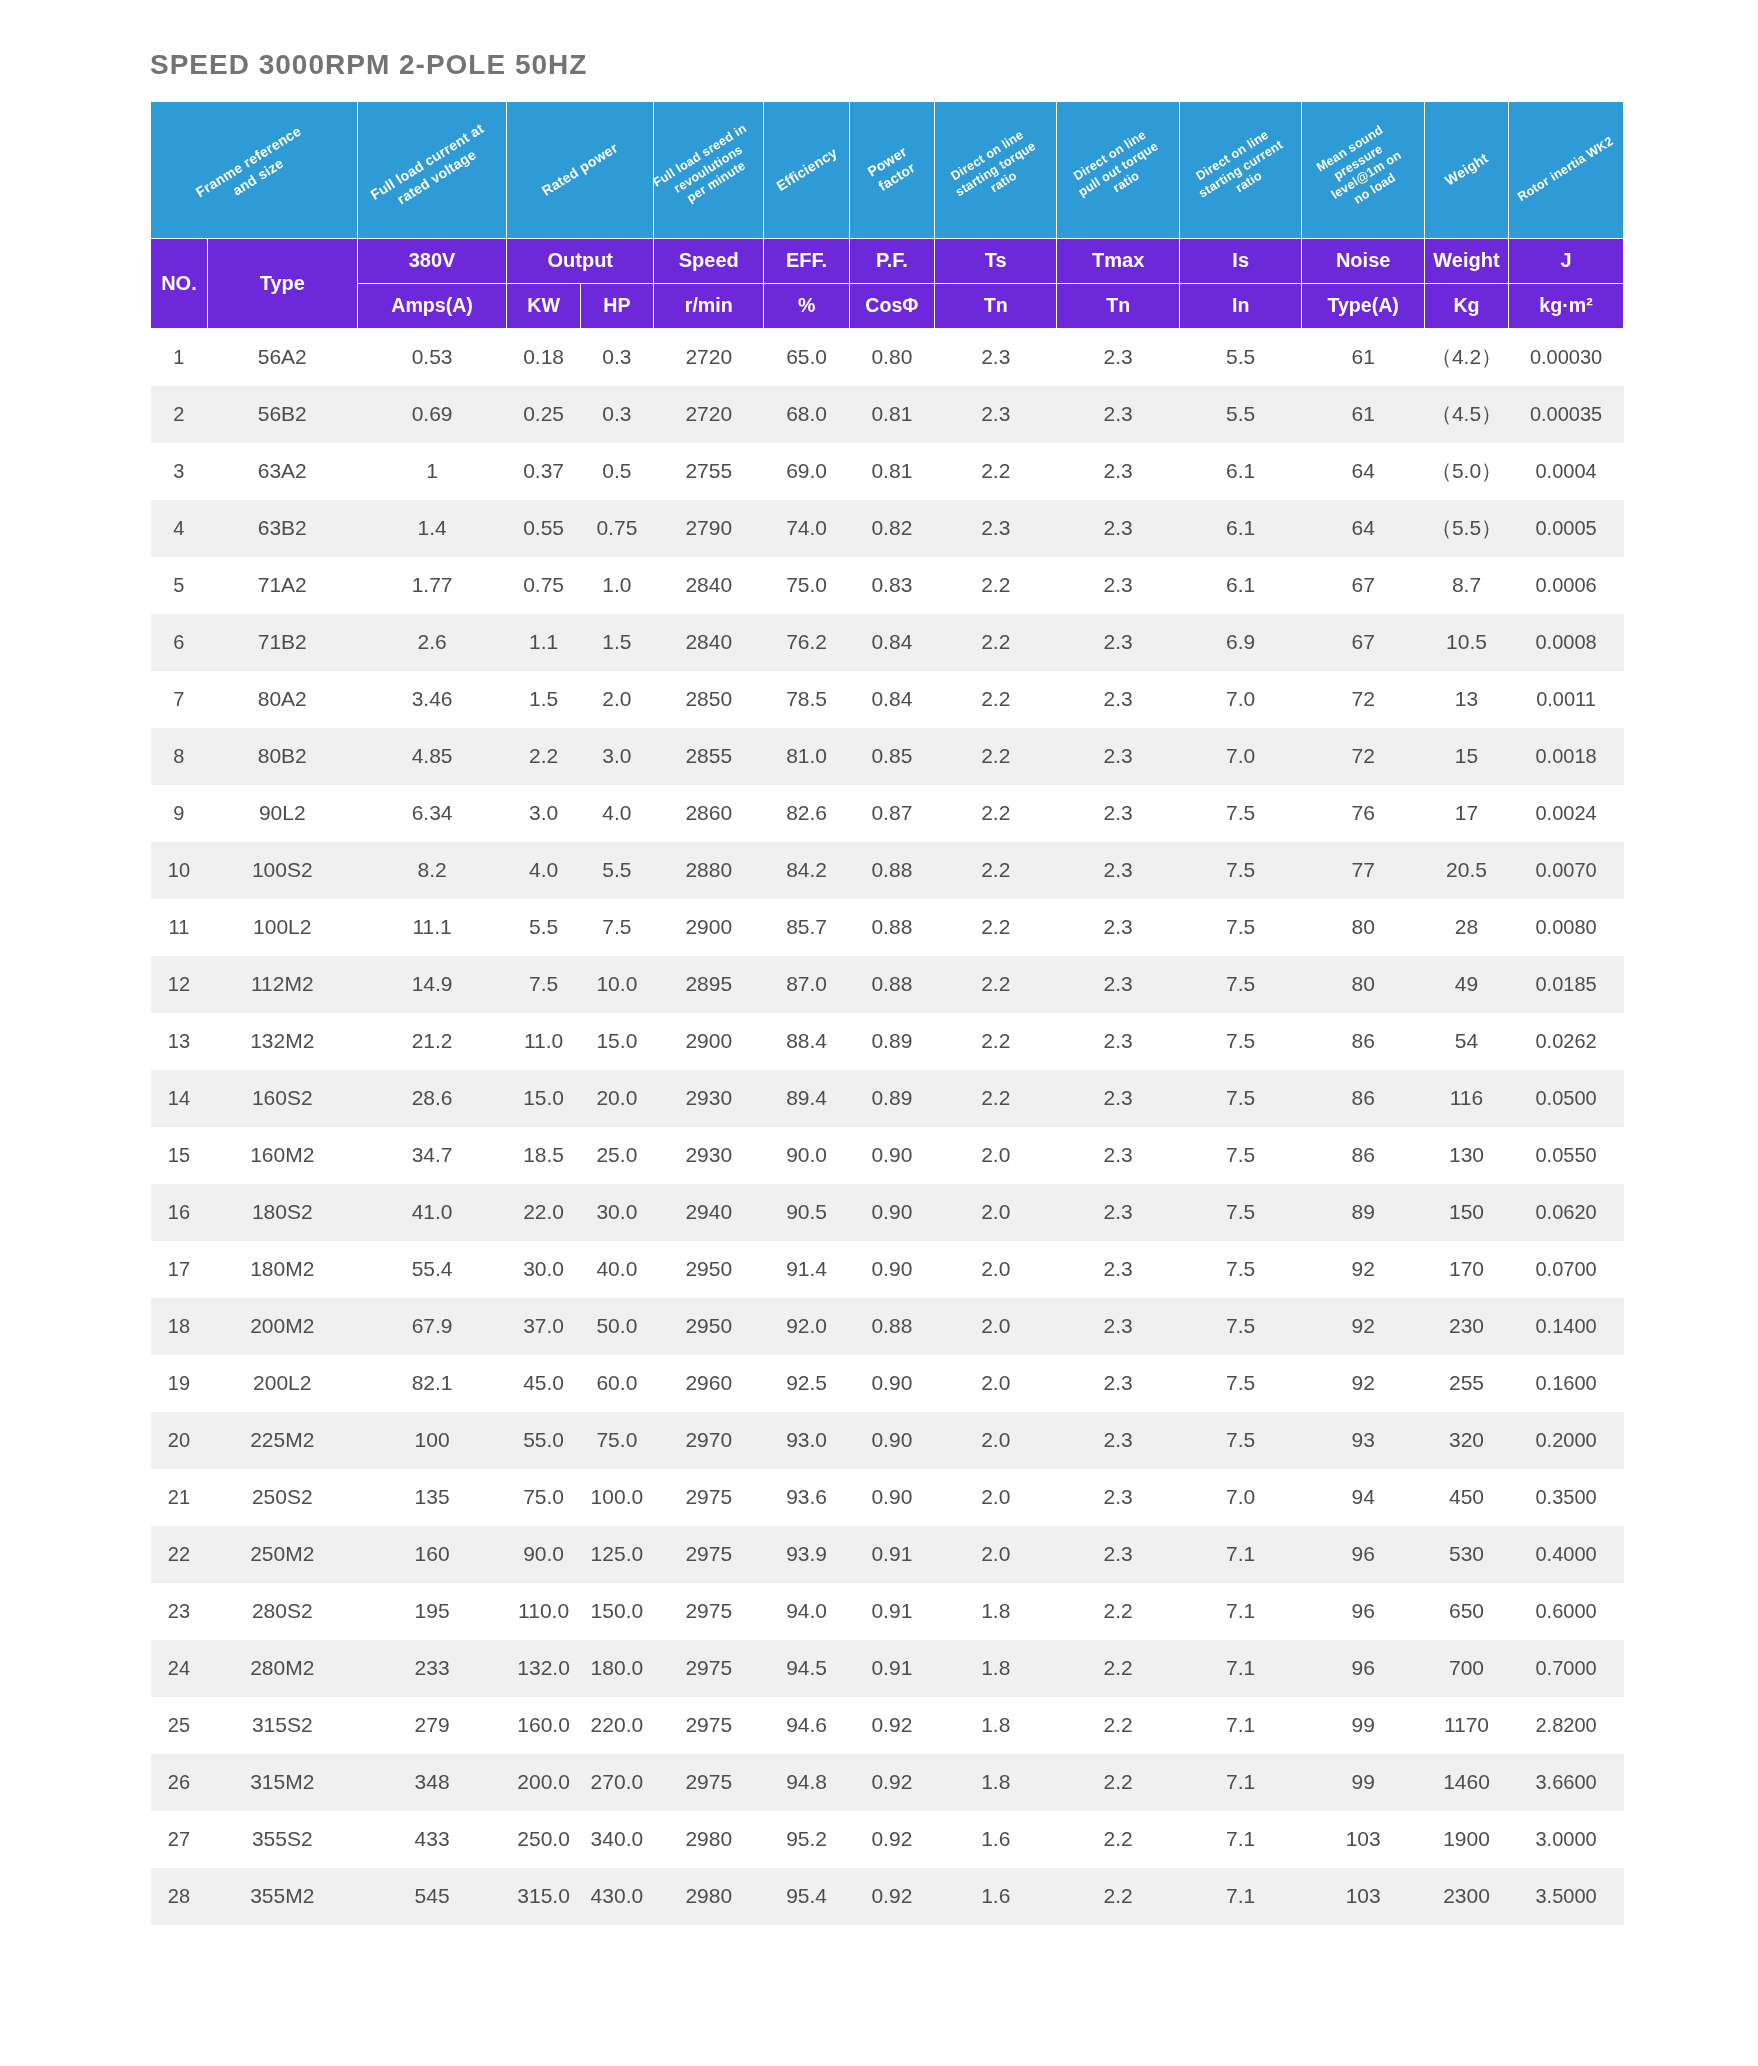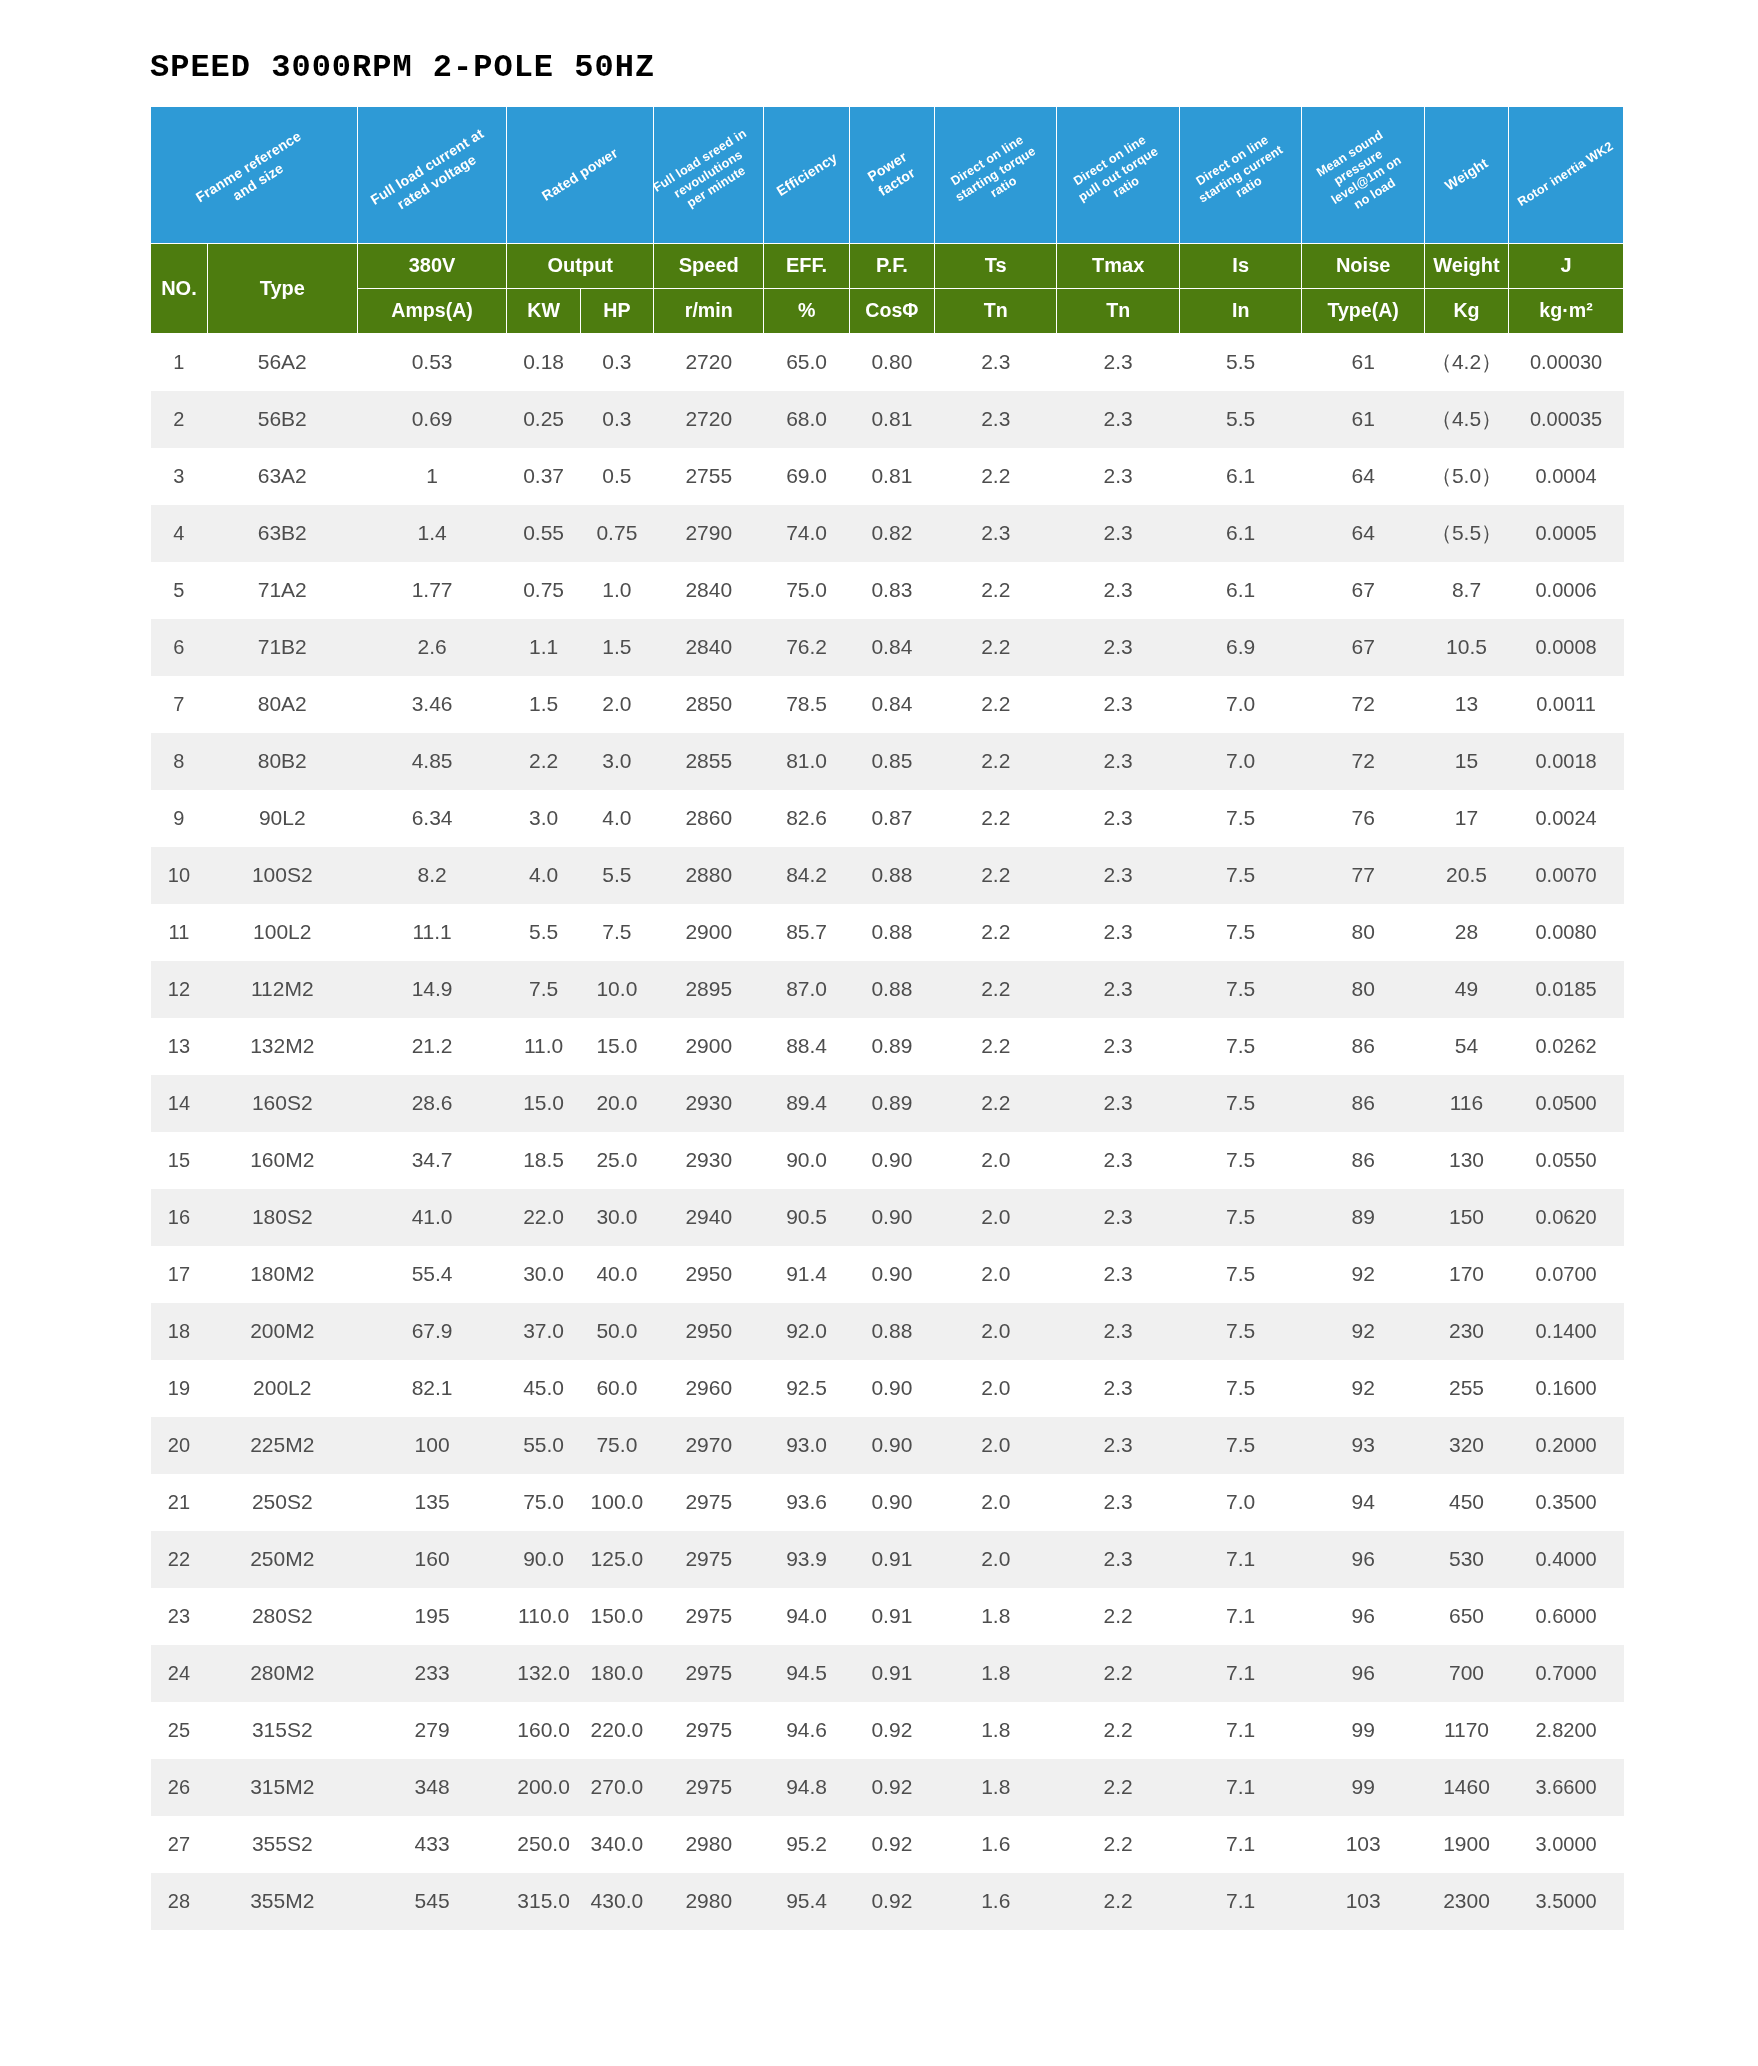--- a/index.html
+++ b/index.html
@@ -22,26 +22,25 @@
     padding: 28px 70px 0 150px;
   }
   .doc-title {
     font-size: 40px;
     font-weight: bold;
     color: #1f7fc4;
     letter-spacing: 0.7px;
     margin: 14px 0 0 0;
   }
   .doc-subtitle {
-    font-size: 32px;
+    font-size: 28px;
     font-weight: bold;
-    color: #000000;
+    color: #737373;
     letter-spacing: 1px;
     margin: 21px 0 19.6px 0;
-    font-family: Liberation Mono, monospace;
   }
 
   table.data {
     border-collapse: collapse;
     width: 1474px;
     table-layout: fixed;
   }
   table.data td, table.data th {
     padding: 0;
     margin: 0;
@@ -71,21 +70,21 @@
     font-weight: bold;
     line-height: 1.25;
     white-space: pre-line;
     text-align: center;
     letter-spacing: 0.2px;
   }
   .rot.small { font-size: 12.6px; }
 
   
   tr.hdr2 td, tr.hdr3 td {
-    background: #4d7c0f;
+    background: #6d28d9;
     color: #ffffff;
     font-weight: bold;
     font-size: 20px;
     height: 44px;
   }
   tr.hdr3 td { font-size: 19.6px; }
   td.hdr-span2 {
     font-size: 20px;
   }
   td.no-cell, td.type-cell {

